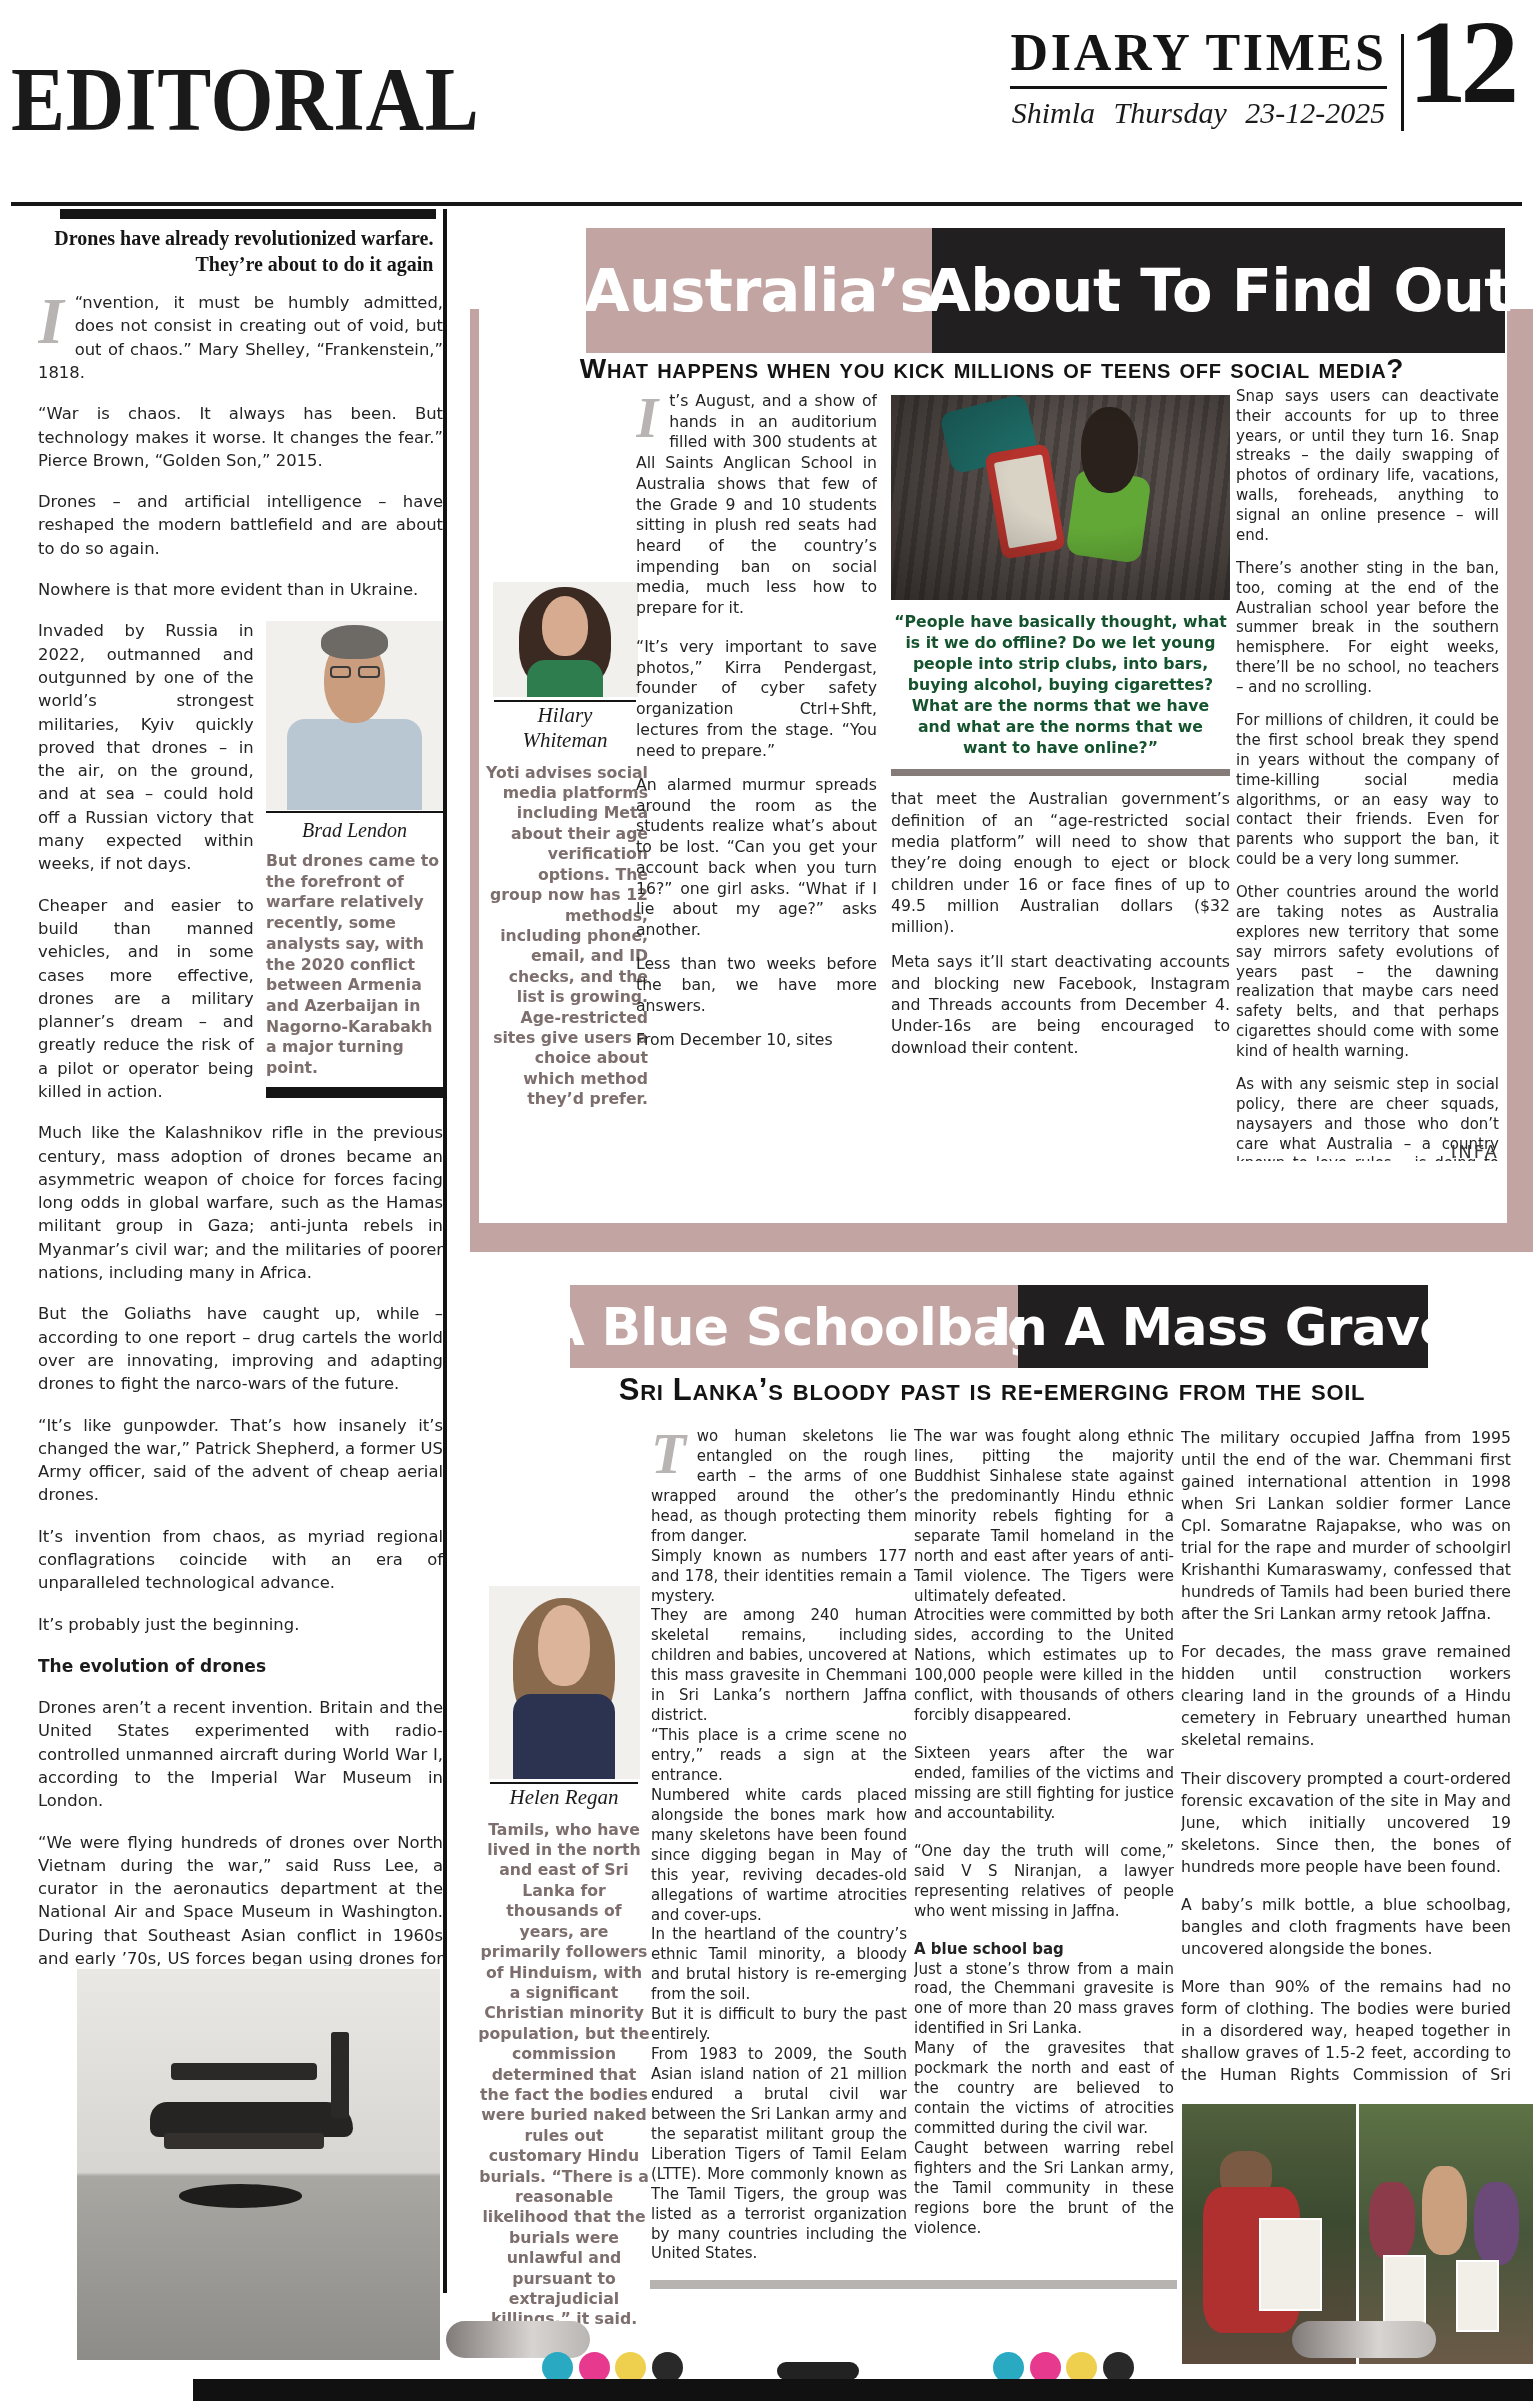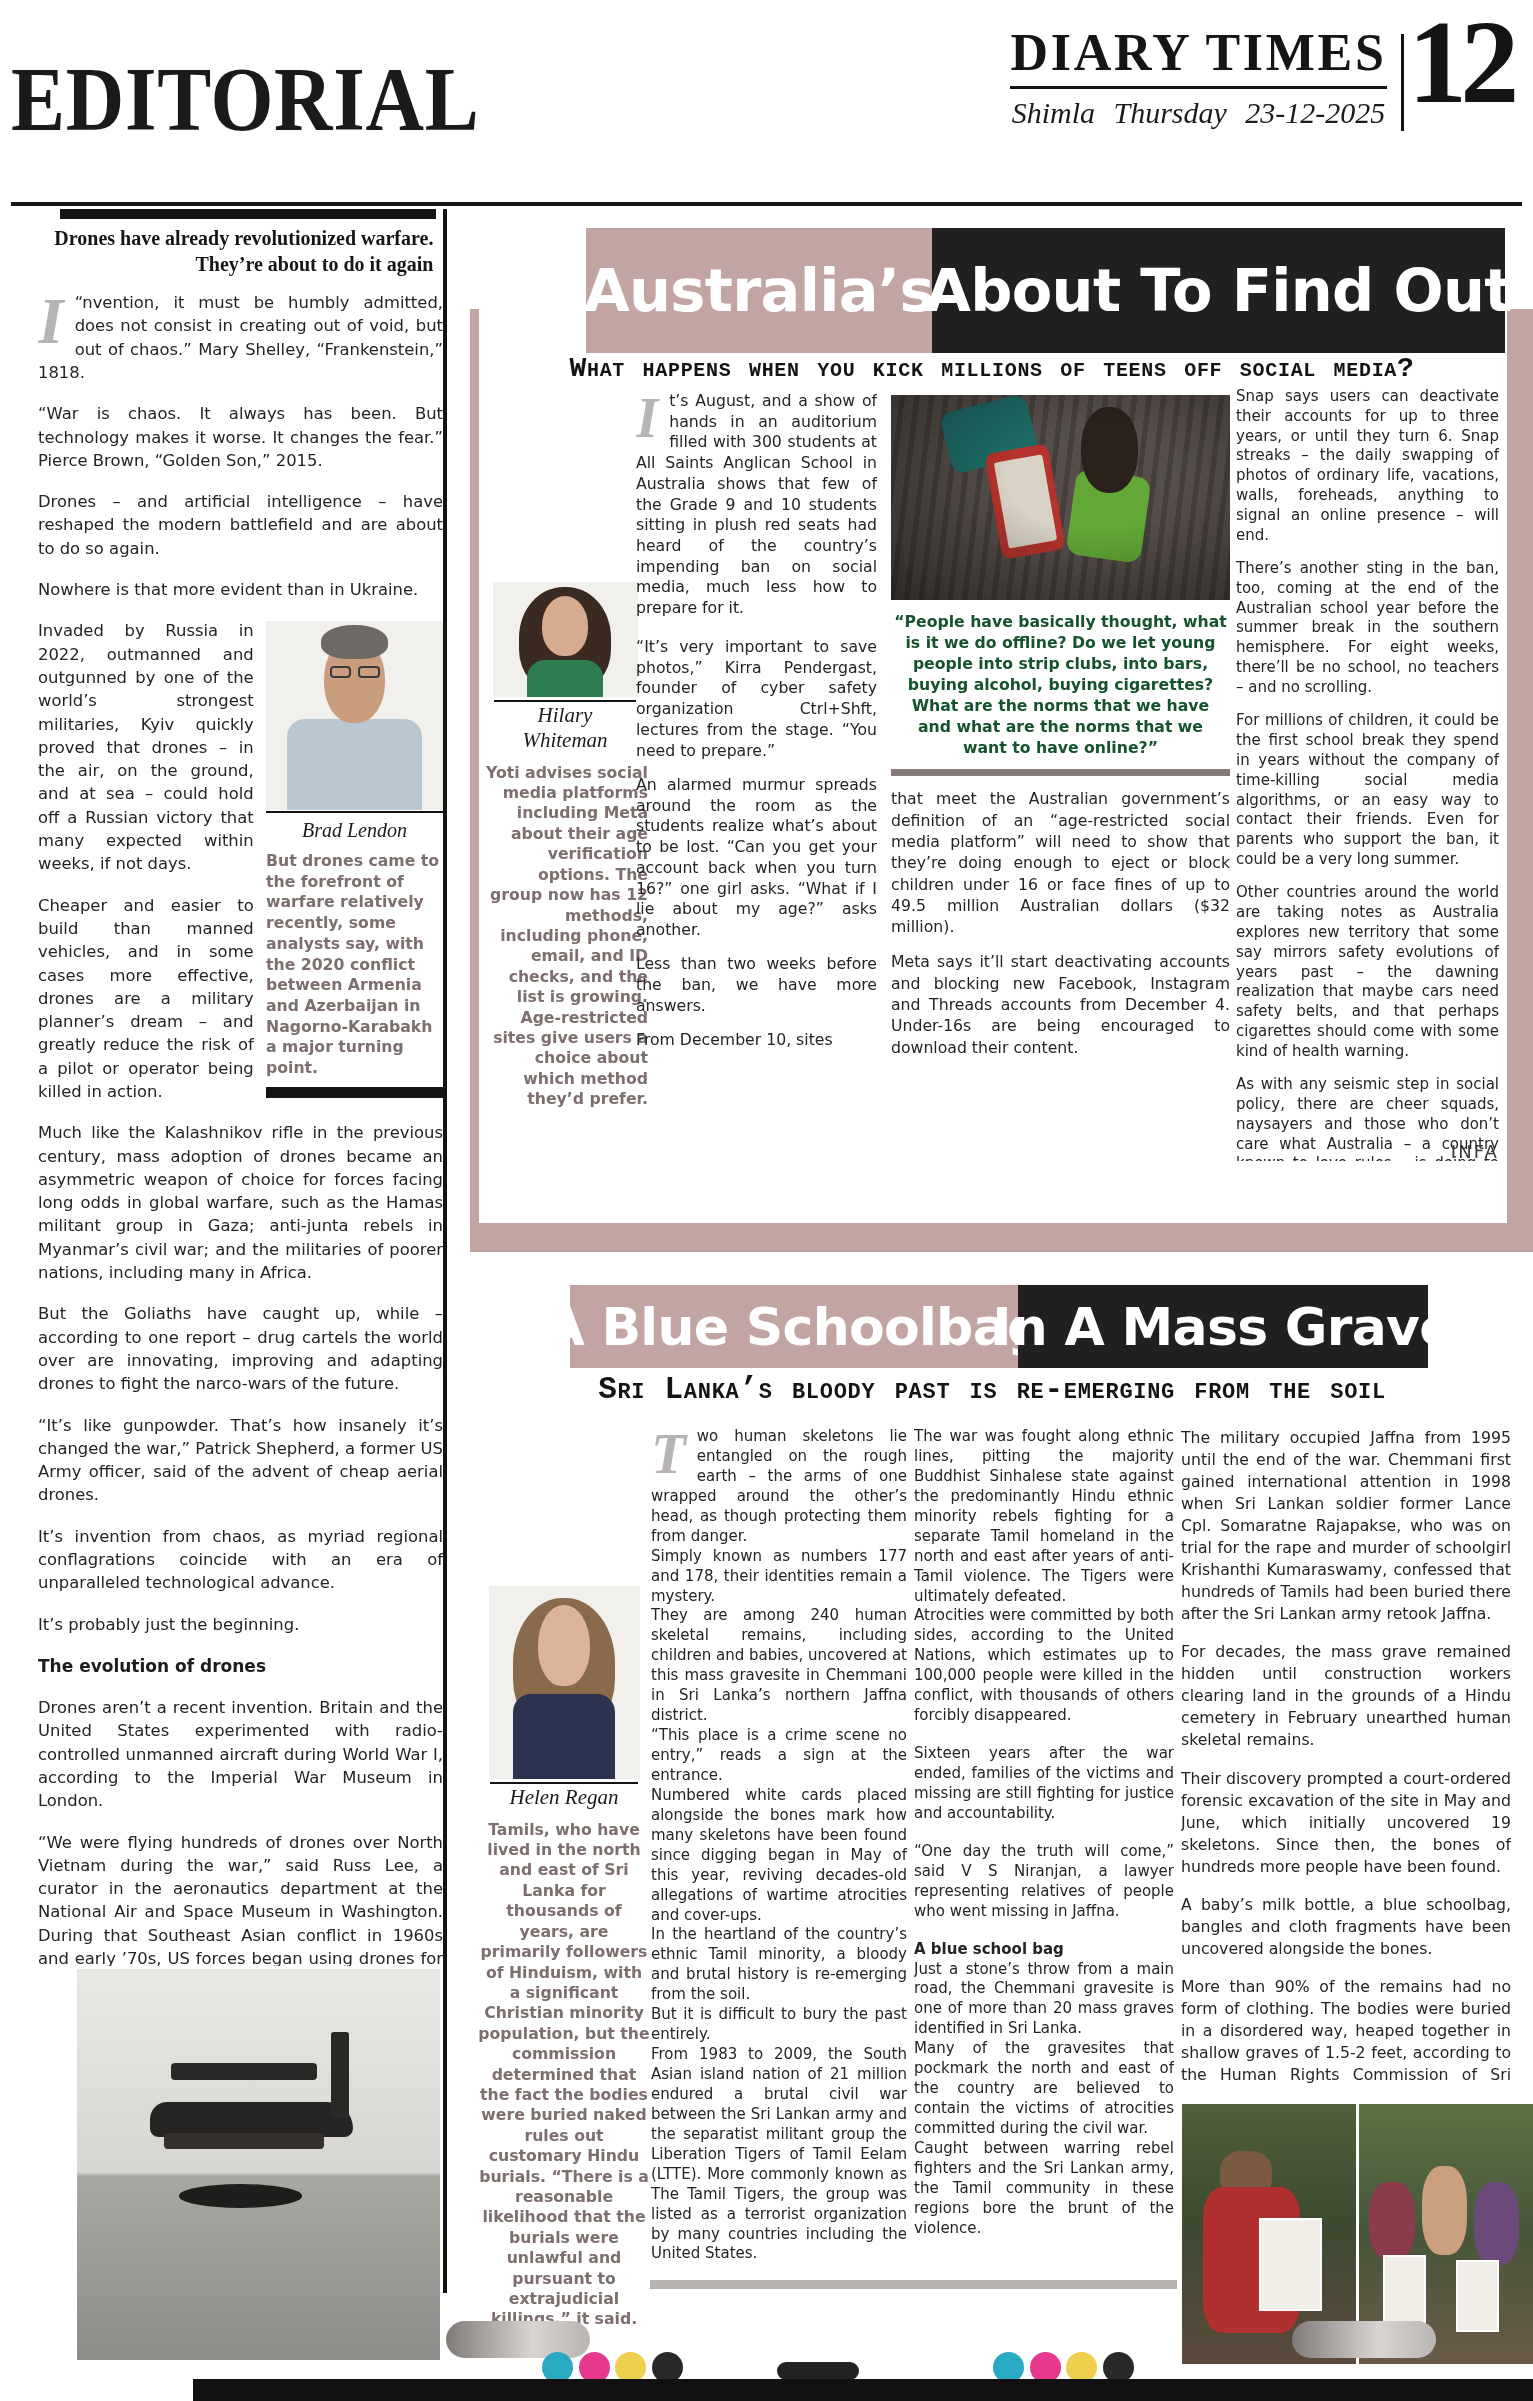--- a/index.html
+++ b/index.html
@@ -50,21 +50,21 @@
   
   .aus-frame-left{position:absolute;left:470px;top:309px;width:9px;height:915px;background:#c2a5a2;}
   .aus-frame-right{position:absolute;left:1507px;top:309px;width:27px;height:915px;background:#c2a5a2;}
   .aus-frame-bottom{position:absolute;left:470px;top:1223px;width:1063px;height:29px;background:#c2a5a2;}
 
   .banner{position:absolute;display:flex;color:#fff;font-weight:700;font-family:"DejaVu Sans",sans-serif;}
   .banner .bx{display:flex;align-items:center;justify-content:center;white-space:nowrap;}
   .banner-aus{left:586px;top:228px;height:125px;font-size:59px;letter-spacing:-0.7px;}
   .banner-aus .bx-mauve{width:346px;background:#c2a5a2;}
   .banner-aus .bx-black{width:573px;background:#211f20;}
-  .section-subhead{position:absolute;text-align:center;font-family:Liberation Mono, monospace;
+  .section-subhead{position:absolute;text-align:center;font-family:Liberation Sans, sans-serif;
         font-weight:700;font-variant-caps:small-caps;color:#151414;}
   .subhead-aus{left:479px;top:353px;width:1026px;font-size:28px;letter-spacing:0.7px;}
 
   .author-rail{position:absolute;text-align:center;}
   .rail-hilary{left:482px;top:582px;width:166px;}
   .rail-hilary .portrait{width:145px;height:115px;margin:0 auto;}
   .rail-helen{left:478px;top:1586px;width:172px;}
   .rail-helen .portrait{width:151px;height:193px;margin:0 auto;}
   .rail-name{font-family:"Liberation Serif",serif;font-style:italic;font-size:21px;color:#1c1b1b;
         border-top:2.1px solid #141414;width:86%;margin:2.7px auto 0;padding-top:1.4px;}
@@ -251,21 +251,21 @@
     <div class="photo-caption">“People have basically thought, what is it we do offline? Do we let young people into strip clubs, into bars, buying alcohol, buying cigarettes? What are the norms that we have and what are the norms that we want to have online?”</div>
     <div class="caption-rule"></div>
     <div>
         <p>that meet the Australian government’s definition of an “age-restricted social media platform” will need to show that they’re doing enough to eject or block children under 16 or face fines of up to 49.5 million Australian dollars ($32 million).</p>
         <p>Meta says it’ll start deactivating accounts and blocking new Facebook, Instagram and Threads accounts from December 4. Under-16s are being encouraged to download their content.</p>
       </div>
   </div>
 
   <div class="newscol aus-col3">
     <div>
-        <p>Snap says users can deactivate their accounts for up to three years, or until they turn 6. Snap streaks – the daily swapping of photos of ordinary life, vacations, walls, foreheads, anything to signal an online presence – will end.</p>
+        <p>Snap says users can deactivate their accounts for up to three years, or until they turn 16. Snap streaks – the daily swapping of photos of ordinary life, vacations, walls, foreheads, anything to signal an online presence – will end.</p>
         <p>There’s another sting in the ban, too, coming at the end of the Australian school year before the summer break in the southern hemisphere. For eight weeks, there’ll be no school, no teachers – and no scrolling.</p>
         <p>For millions of children, it could be the first school break they spend in years without the company of time-killing social media algorithms, or an easy way to contact their friends. Even for parents who support the ban, it could be a very long summer.</p>
         <p>Other countries around the world are taking notes as Australia explores new territory that some say mirrors safety evolutions of years past – the dawning realization that maybe cars need safety belts, and that perhaps cigarettes should come with some kind of health warning.</p>
         <p>As with any seismic step in social policy, there are cheer squads, naysayers and those who don’t care what Australia – a country known to love rules – is doing to (and for) its children.</p>
       </div>
   </div>
   <div class="credit">INFA</div>
 
   <div class="banner banner-sri">
     <div class="bx bx-mauve">A Blue Schoolbag</div>

